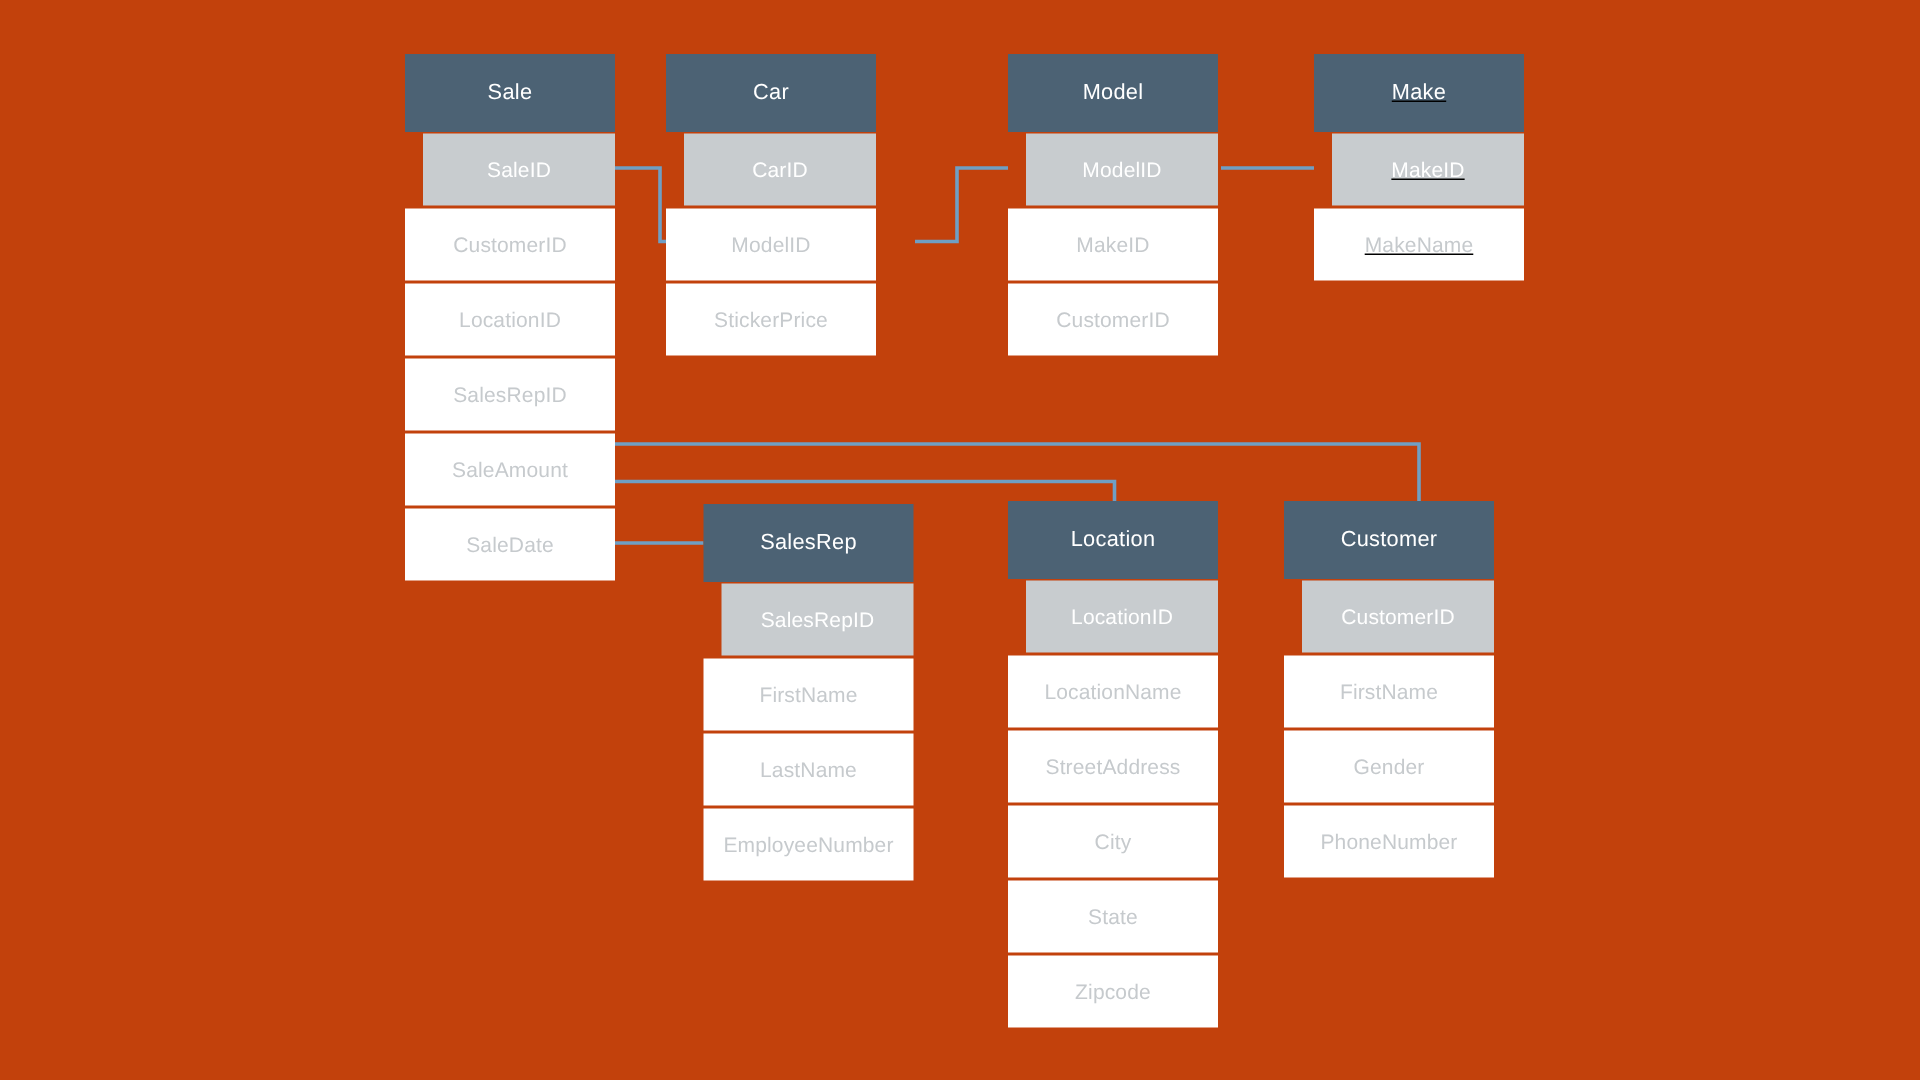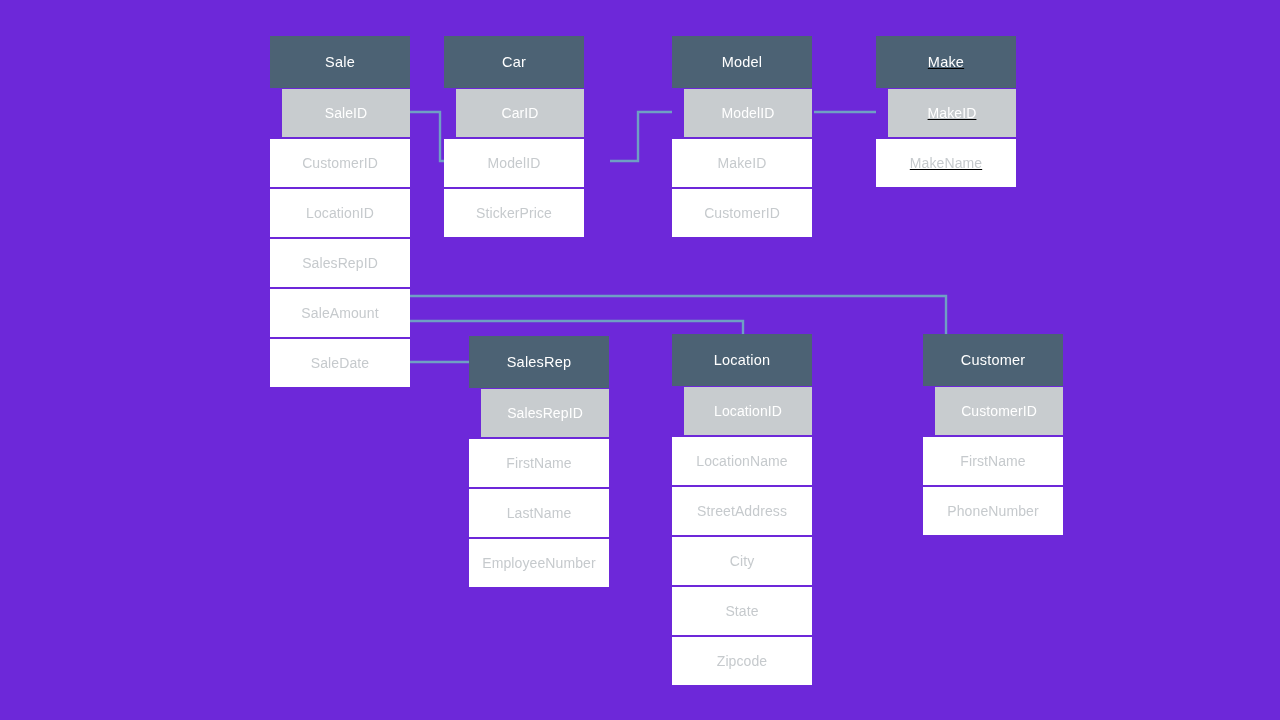--- a/index.html
+++ b/index.html
@@ -4,21 +4,21 @@
 <style>
   html, body {
     margin: 0;
     padding: 0;
     background: #284456;
   }
   #canvas {
     position: relative;
     width: 1280px;
     height: 720px;
-    background: #6d28d9;
+    background: #c2410c;
     overflow: hidden;
     font-family: "Liberation Sans", sans-serif;
   }
 
   
   #connectors {
     position: absolute;
     left: 0; top: 0;
     width: 1280px;
     height: 720px;
@@ -113,21 +113,22 @@
       </div>
       <div class="entity" style="left: 672px; top: 334px;">
         <div class="entity-header">Location</div>
         <div class="entity-row pk">LocationID</div>
         <div class="entity-row">LocationName</div>
         <div class="entity-row">StreetAddress</div>
         <div class="entity-row">City</div>
         <div class="entity-row">State</div>
         <div class="entity-row">Zipcode</div>
       </div>
-      <div class="entity" style="left: 923px; top: 334px;">
+      <div class="entity" style="left: 856px; top: 334px;">
         <div class="entity-header">Customer</div>
         <div class="entity-row pk">CustomerID</div>
         <div class="entity-row">FirstName</div>
+        <div class="entity-row">Gender</div>
         <div class="entity-row">PhoneNumber</div>
       </div>
     </div>
 
 </div>
 
 </body></html>

